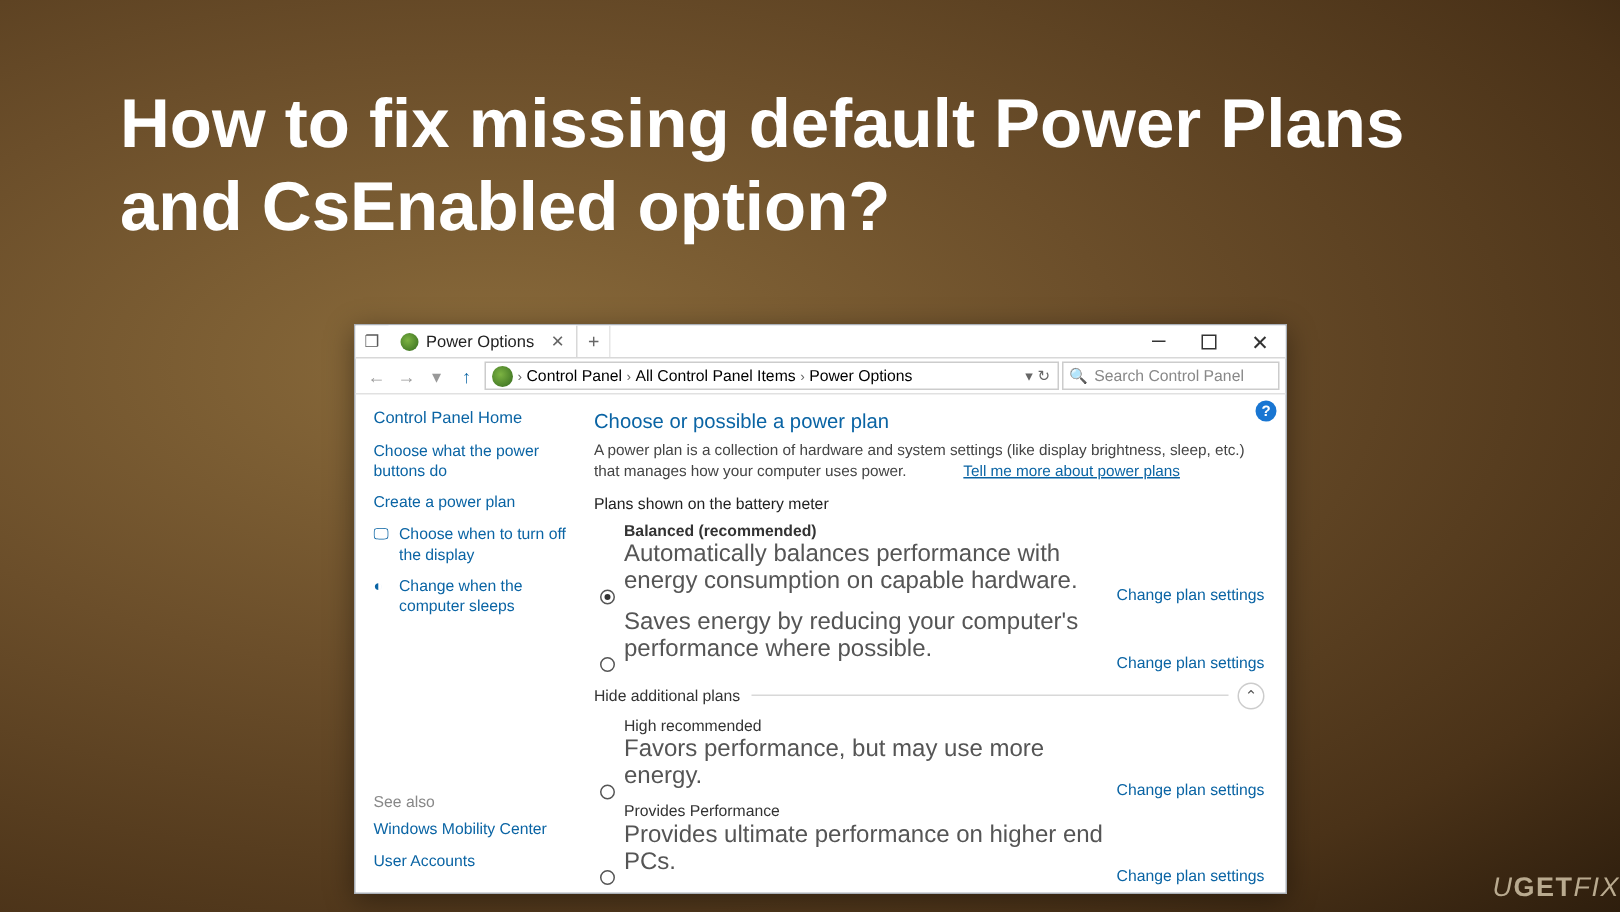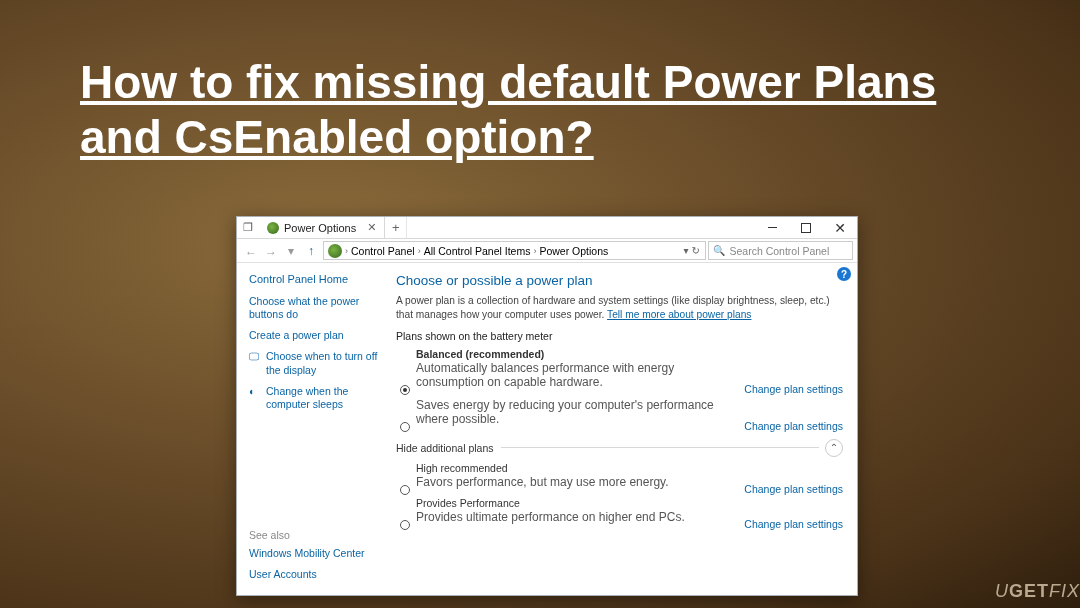--- a/index.html
+++ b/index.html
@@ -10,21 +10,20 @@
   font-family: "Segoe UI", Tahoma, sans-serif;
   position: relative;
   overflow: hidden;
 }
 .headline {
   color: #fff;
   font-size: 46px;
   font-weight: 700;
   line-height: 1.2;
   padding: 55px 80px 20px 80px;
-  text-decoration: underline;
 }
 .window-wrap {
   position: absolute;
   left: 236px;
   top: 216px;
   width: 622px;
   height: 380px;
   background: #fff;
   border: 1px solid #aab0b8;
   box-shadow: 0 4px 18px rgba(0,0,0,.4);
@@ -68,29 +67,29 @@
 .sidebar{width:155px; padding:10px 8px 8px 12px; display:flex; flex-direction:column;}
 .sidebar .home{color:#0a64a4; font-size:11px; margin-bottom:10px;}
 .side-link{color:#0a64a4; font-size:10.5px; line-height:1.25; margin-bottom:8px; display:flex; gap:5px;}
 .side-link .ico{width:12px; flex-shrink:0;}
 .side-bot{margin-top:auto; padding-bottom:6px;}
 .see-also{color:#888; font-size:10.5px; margin-bottom:6px;}
 .content{flex:1; padding:10px 14px 8px 4px; position:relative; overflow:hidden;}
 .help-dot{position:absolute; top:4px; right:6px; width:14px; height:14px; background:#1976d2; color:#fff; border-radius:50%; font-size:10px; display:flex; align-items:center; justify-content:center; font-weight:bold;}
 .section-title{color:#0a64a4; font-size:13.5px; margin-bottom:6px;}
 .desc{color:#444; font-size:10.2px; line-height:1.35; margin-bottom:8px;}
-.desc a{color:#0a64a4; text-decoration:underline;}
+.desc a{color:#0a64a4; text-decoration:underline;margin-left:35px;}
 .sub-head{color:#222; font-size:10.5px; margin:2px 0 5px 0;}
 .plan-row{display:flex; align-items:flex-end; padding:1px 0 1px 4px;}
 .radio{width:10px; height:10px; border:1px solid #555; border-radius:50%; margin-right:6px; margin-top:1px; flex-shrink:0; display:flex; align-items:center; justify-content:center;}
 .radio.checked::after{content:""; width:4px; height:4px; background:#333; border-radius:50%;}
 .plan-main{flex:1;}
 .plan-name{font-weight:600; font-size:10.5px;}
 .plan-name.normal{font-weight:400;}
-.plan-desc{color:#555; font-size:12px; margin-left:0px; margin-top:1px; margin-bottom:6px; padding-left:0;}
+.plan-desc{color:#555; font-size:16px; margin-left:0px; margin-top:1px; margin-bottom:6px; padding-left:0;}
 .change-link{color:#0a64a4; font-size:10.5px; white-space:nowrap; margin-left:8px;}
 .divider-row{display:flex; align-items:center; margin:6px 0 4px 0;}
 .divider-row .lbl{color:#333; font-size:10.5px; margin-right:8px;}
 .divider-row .line{flex:1; height:1px; background:#d8d8d8;}
 .divider-row .chev{width:18px; height:18px; border:1px solid #ccc; border-radius:50%; margin-left:6px; display:flex; align-items:center; justify-content:center; font-size:10px; color:#555;}
 .watermark{position:absolute; right:0; bottom:6px; color:#b9aa8f; font-size:18px; font-style:italic; letter-spacing:1px; font-weight:300;}
 .watermark b{font-weight:600; font-style:normal;}
 </style>
 </head>
 <body>

